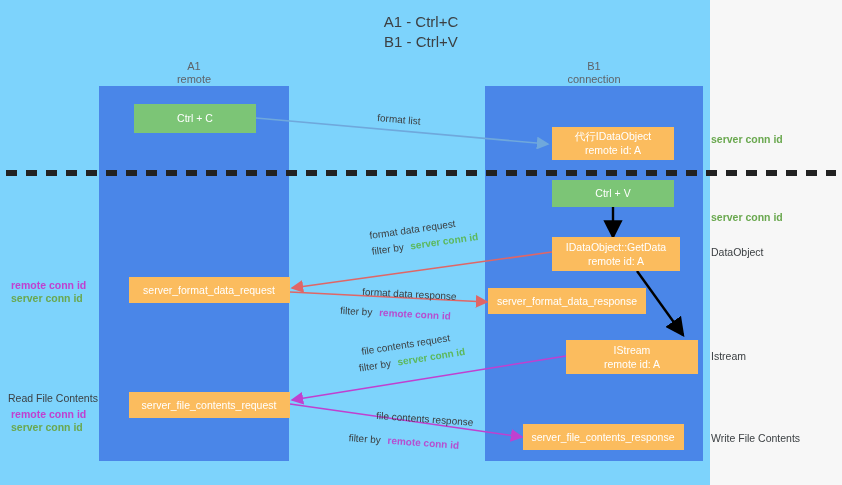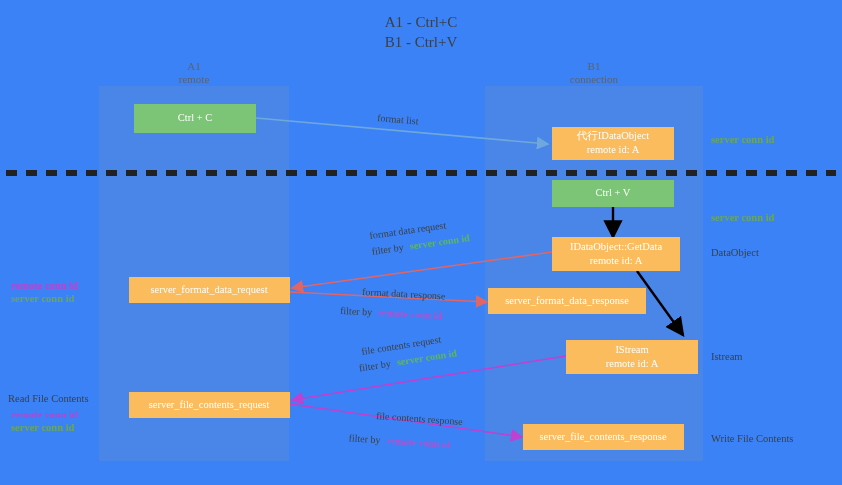--- a/index.html
+++ b/index.html
@@ -8,24 +8,23 @@
     background: #f7f7f7;
   }
   body {
     width: 842px;
     height: 485px;
     font-family: "Liberation Sans", sans-serif;
     overflow: hidden;
   }
   #stage {
     position: relative;
-    width: 842px;
+    width: 710px;
     height: 485px;
-    background: #3b82f6;
-    font-family: Liberation Serif, serif;
+    background: #7dd3fc;
   }
   svg.layer {
     position: absolute;
     left: 0;
     top: 0;
     width: 842px;
     height: 485px;
   }
   .title-line {
     font-size: 15px;

